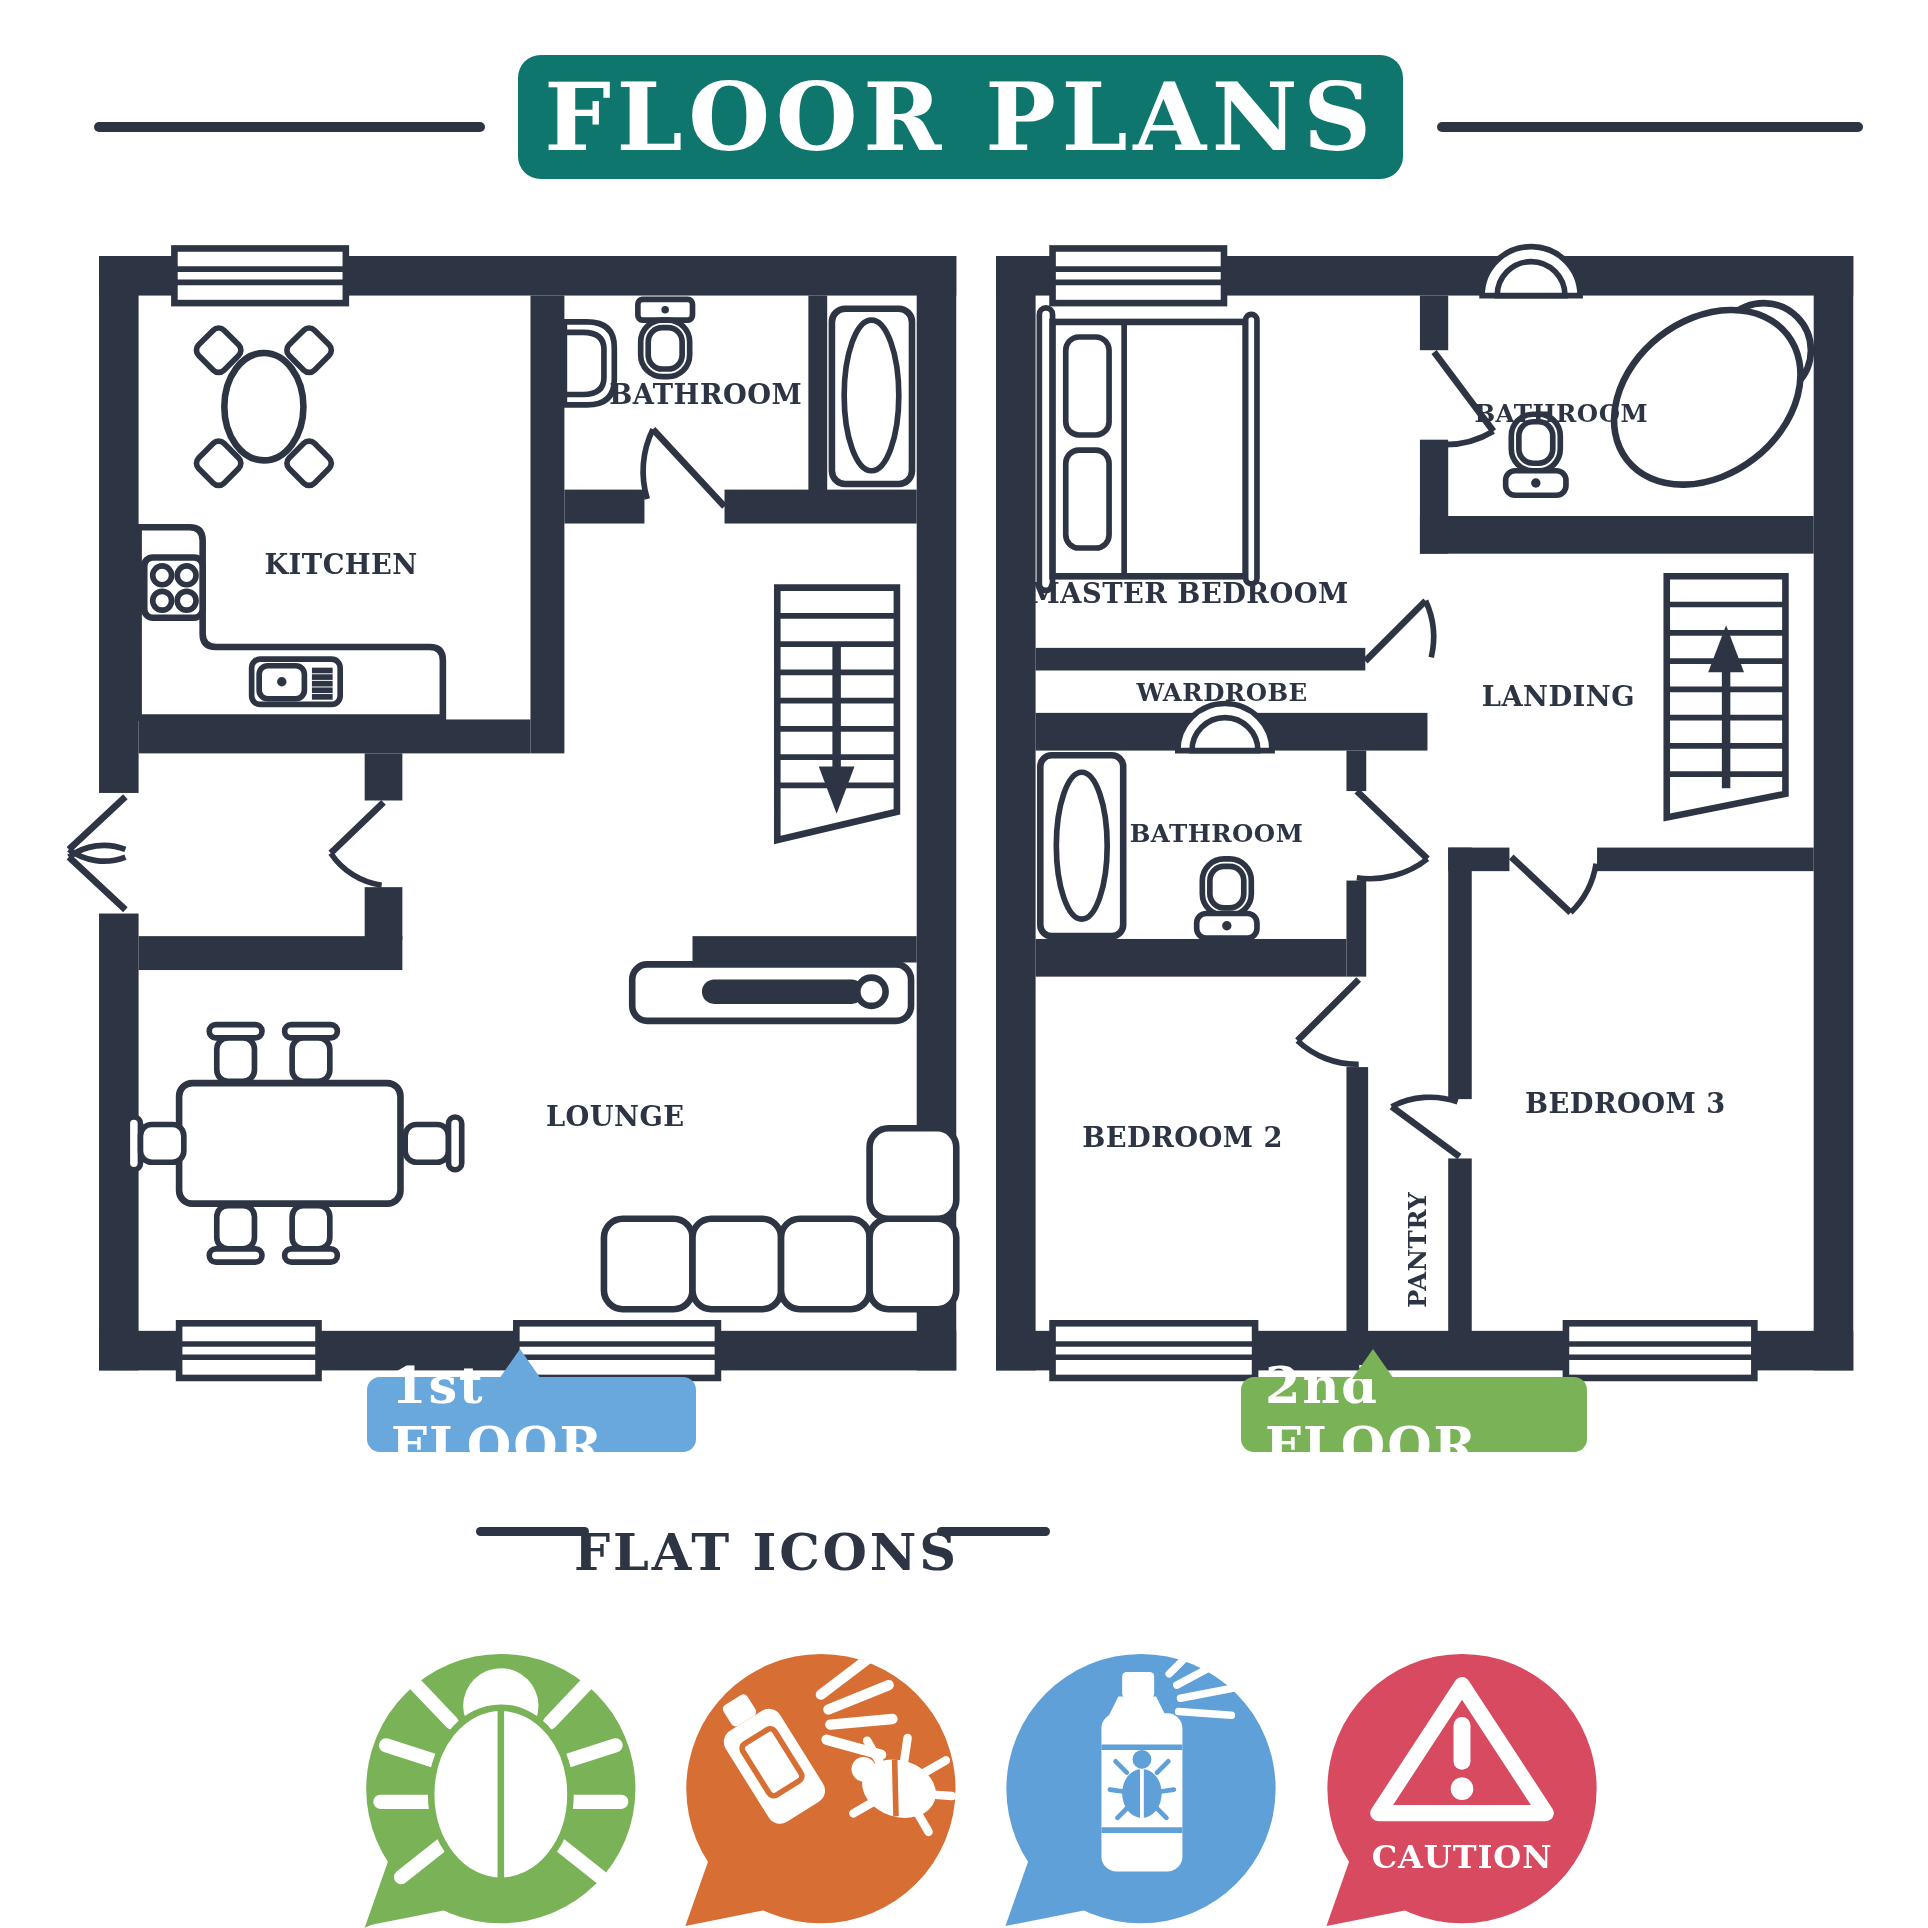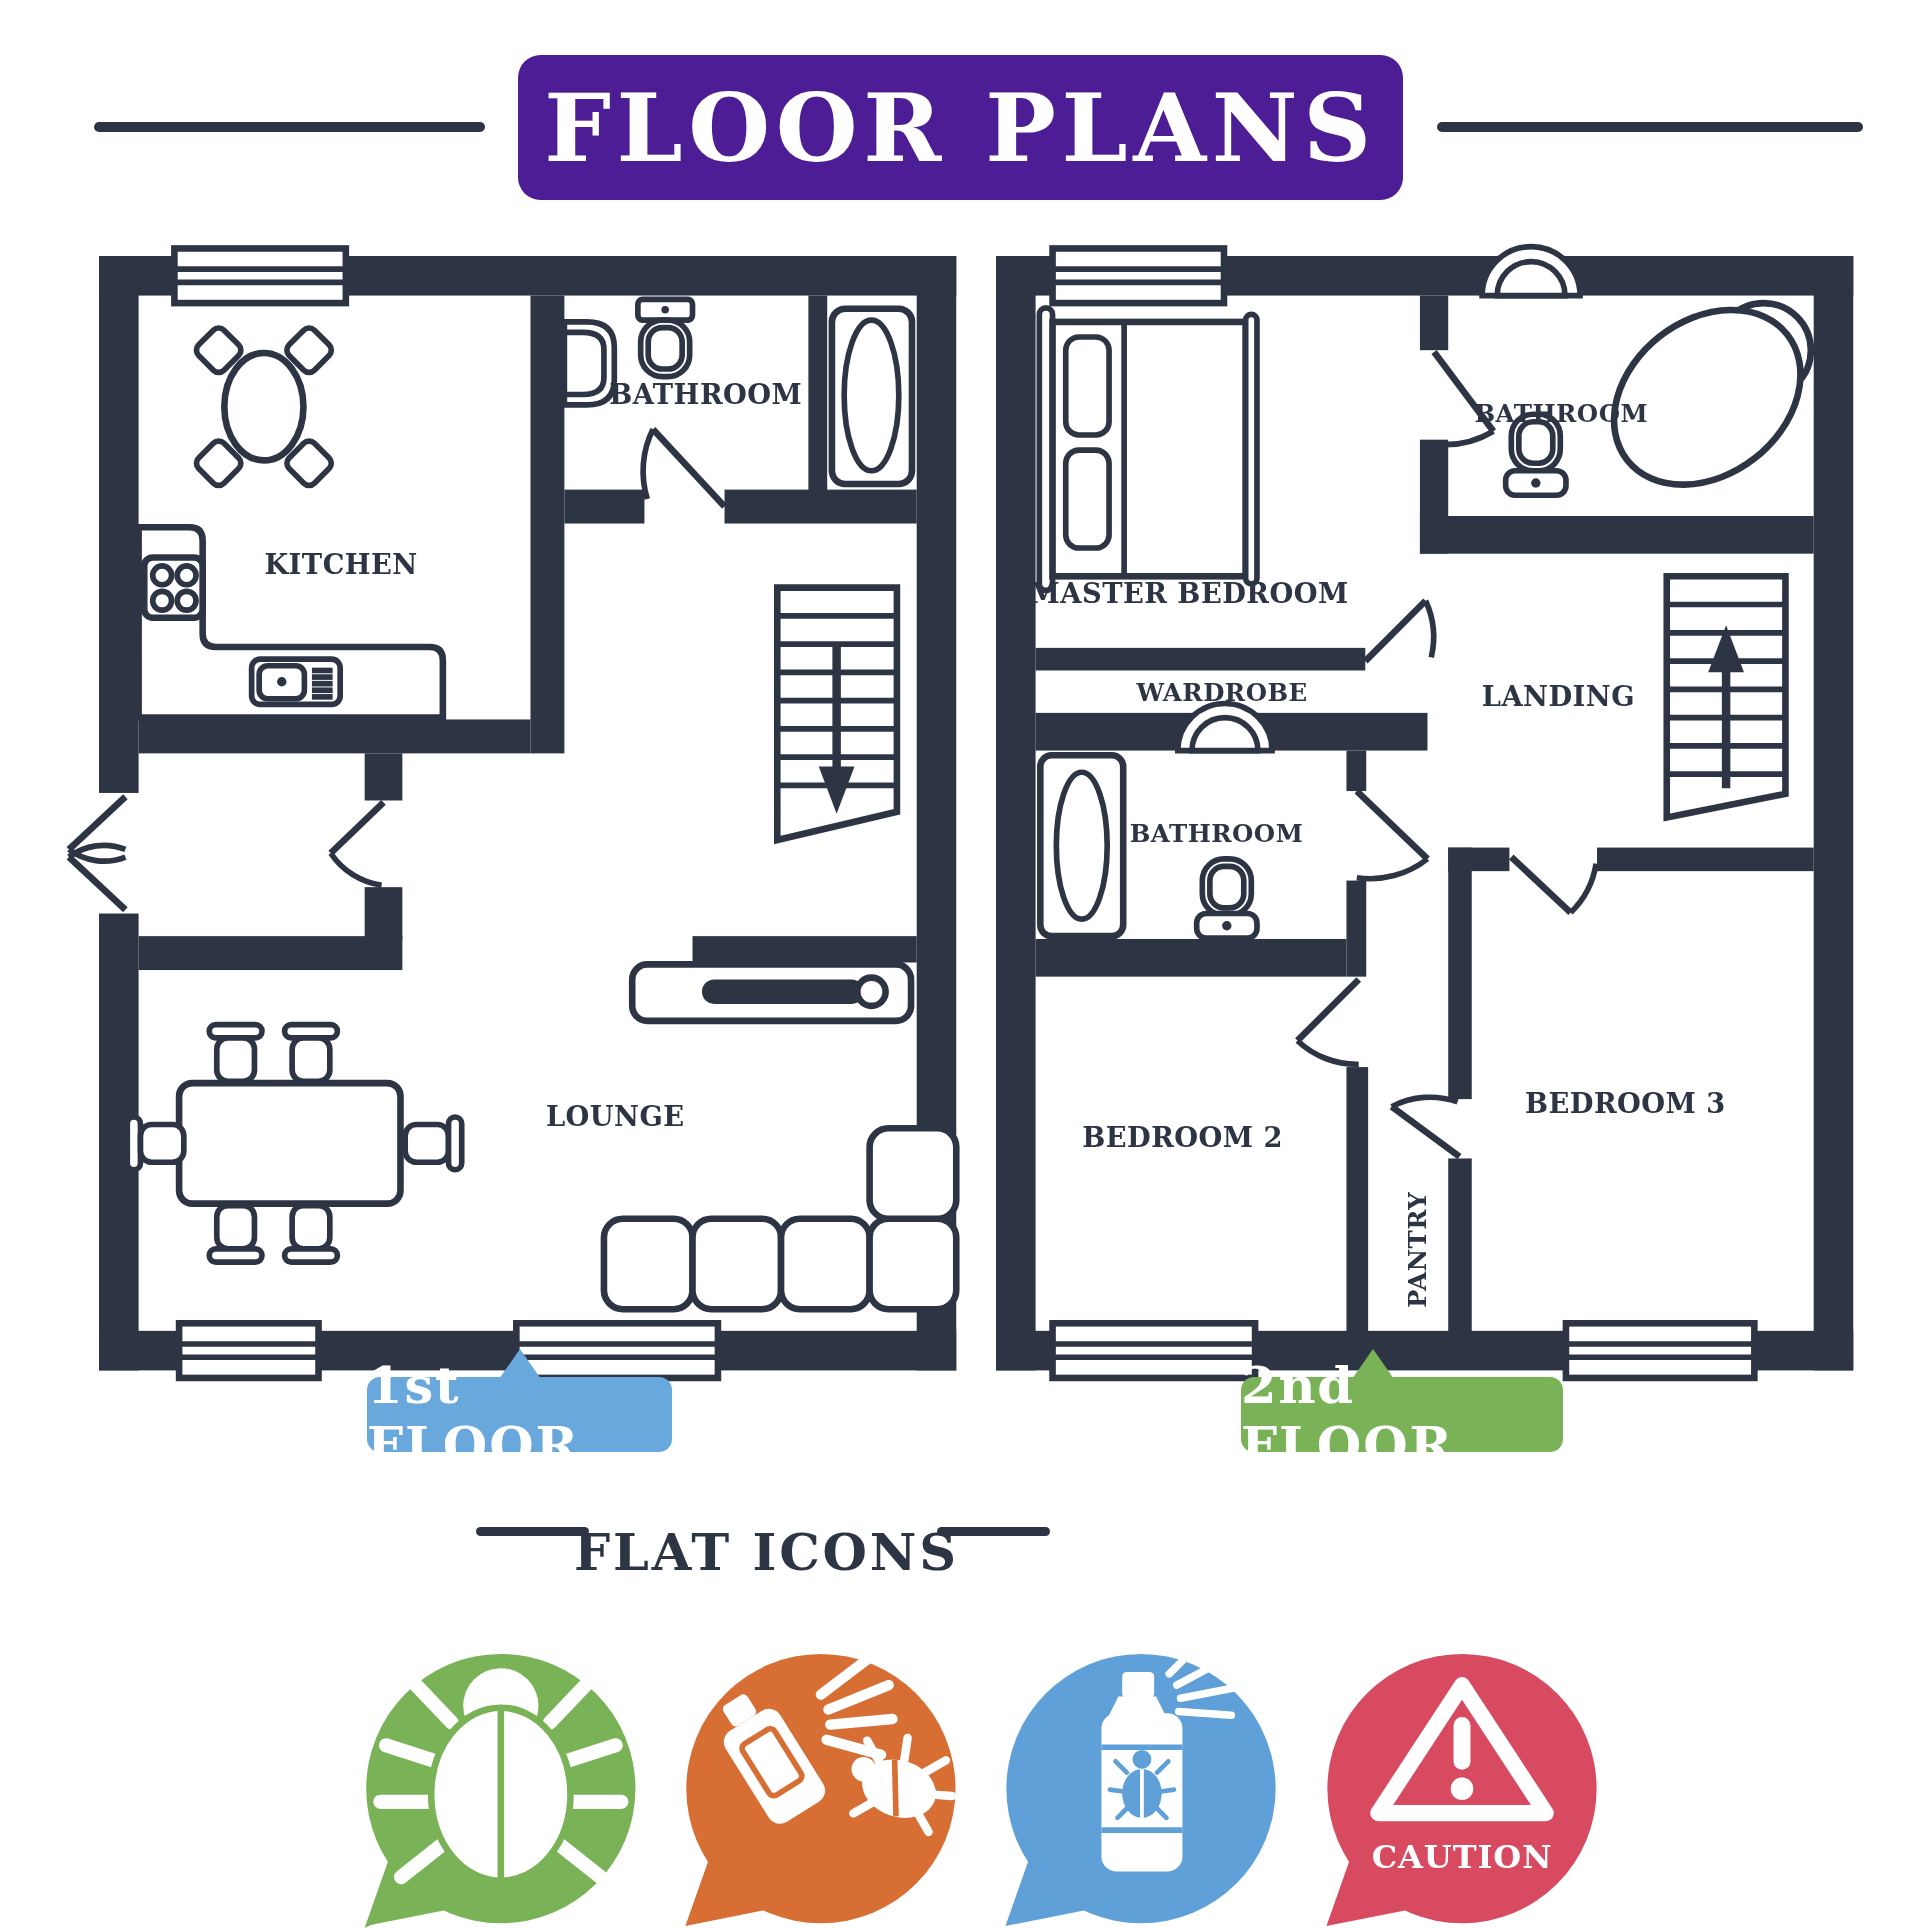--- a/index.html
+++ b/index.html
@@ -1,23 +1,23 @@
 <!DOCTYPE html>
 <html style="font-size:15px"><head>
 <meta charset="utf-8">
 <style>
   html,body{margin:0;padding:0;background:#fff;}
   .canvas{position:relative;width:1928px;height:1928px;background:#fff;overflow:hidden;
           font-family:"DejaVu Serif","Liberation Serif",serif;color:#2d3544;}
-  .banner{position:absolute;left:518px;top:55px;width:885px;height:145px;background:#4c1d95;
+  .banner{position:absolute;left:518px;top:55px;width:885px;height:124px;background:#0f766e;
           border-radius:22.6px;display:flex;align-items:center;justify-content:center;}
   .banner-text{color:#fff;font-size:94px;font-weight:700;letter-spacing:5.6px;white-space:nowrap;}
   .hline{position:absolute;height:10.4px;background:#2d3544;border-radius:5.6px;}
   .badge{position:absolute;height:75px;border-radius:13px;color:#fff;display:flex;
-         align-items:center;justify-content:center;font-size:51px;font-weight:700;letter-spacing:1.9px;}
+         align-items:center;justify-content:center;font-size:51px;font-weight:700;letter-spacing:1.9px;padding-left:24px;}
   .badge .ptr{position:absolute;top:-28px;width:0;height:0;
          border-left:21.7px solid transparent;border-right:21.7px solid transparent;}
   .section-title{position:absolute;left:574px;top:1499px;width:377px;text-align:center;
          font-size:51px;font-weight:700;letter-spacing:2.8px;color:#2d3544;white-space:nowrap;margin-top:23px;}
   svg{position:absolute;overflow:visible;}
   .w{fill:#2d3544;}
   .f7{fill:#fff;stroke:#2d3544;stroke-width:7;}
   .f6{fill:#fff;stroke:#2d3544;stroke-width:6;}
   .o7{fill:none;stroke:#2d3544;stroke-width:7;}
   .o6{fill:none;stroke:#2d3544;stroke-width:6;}

